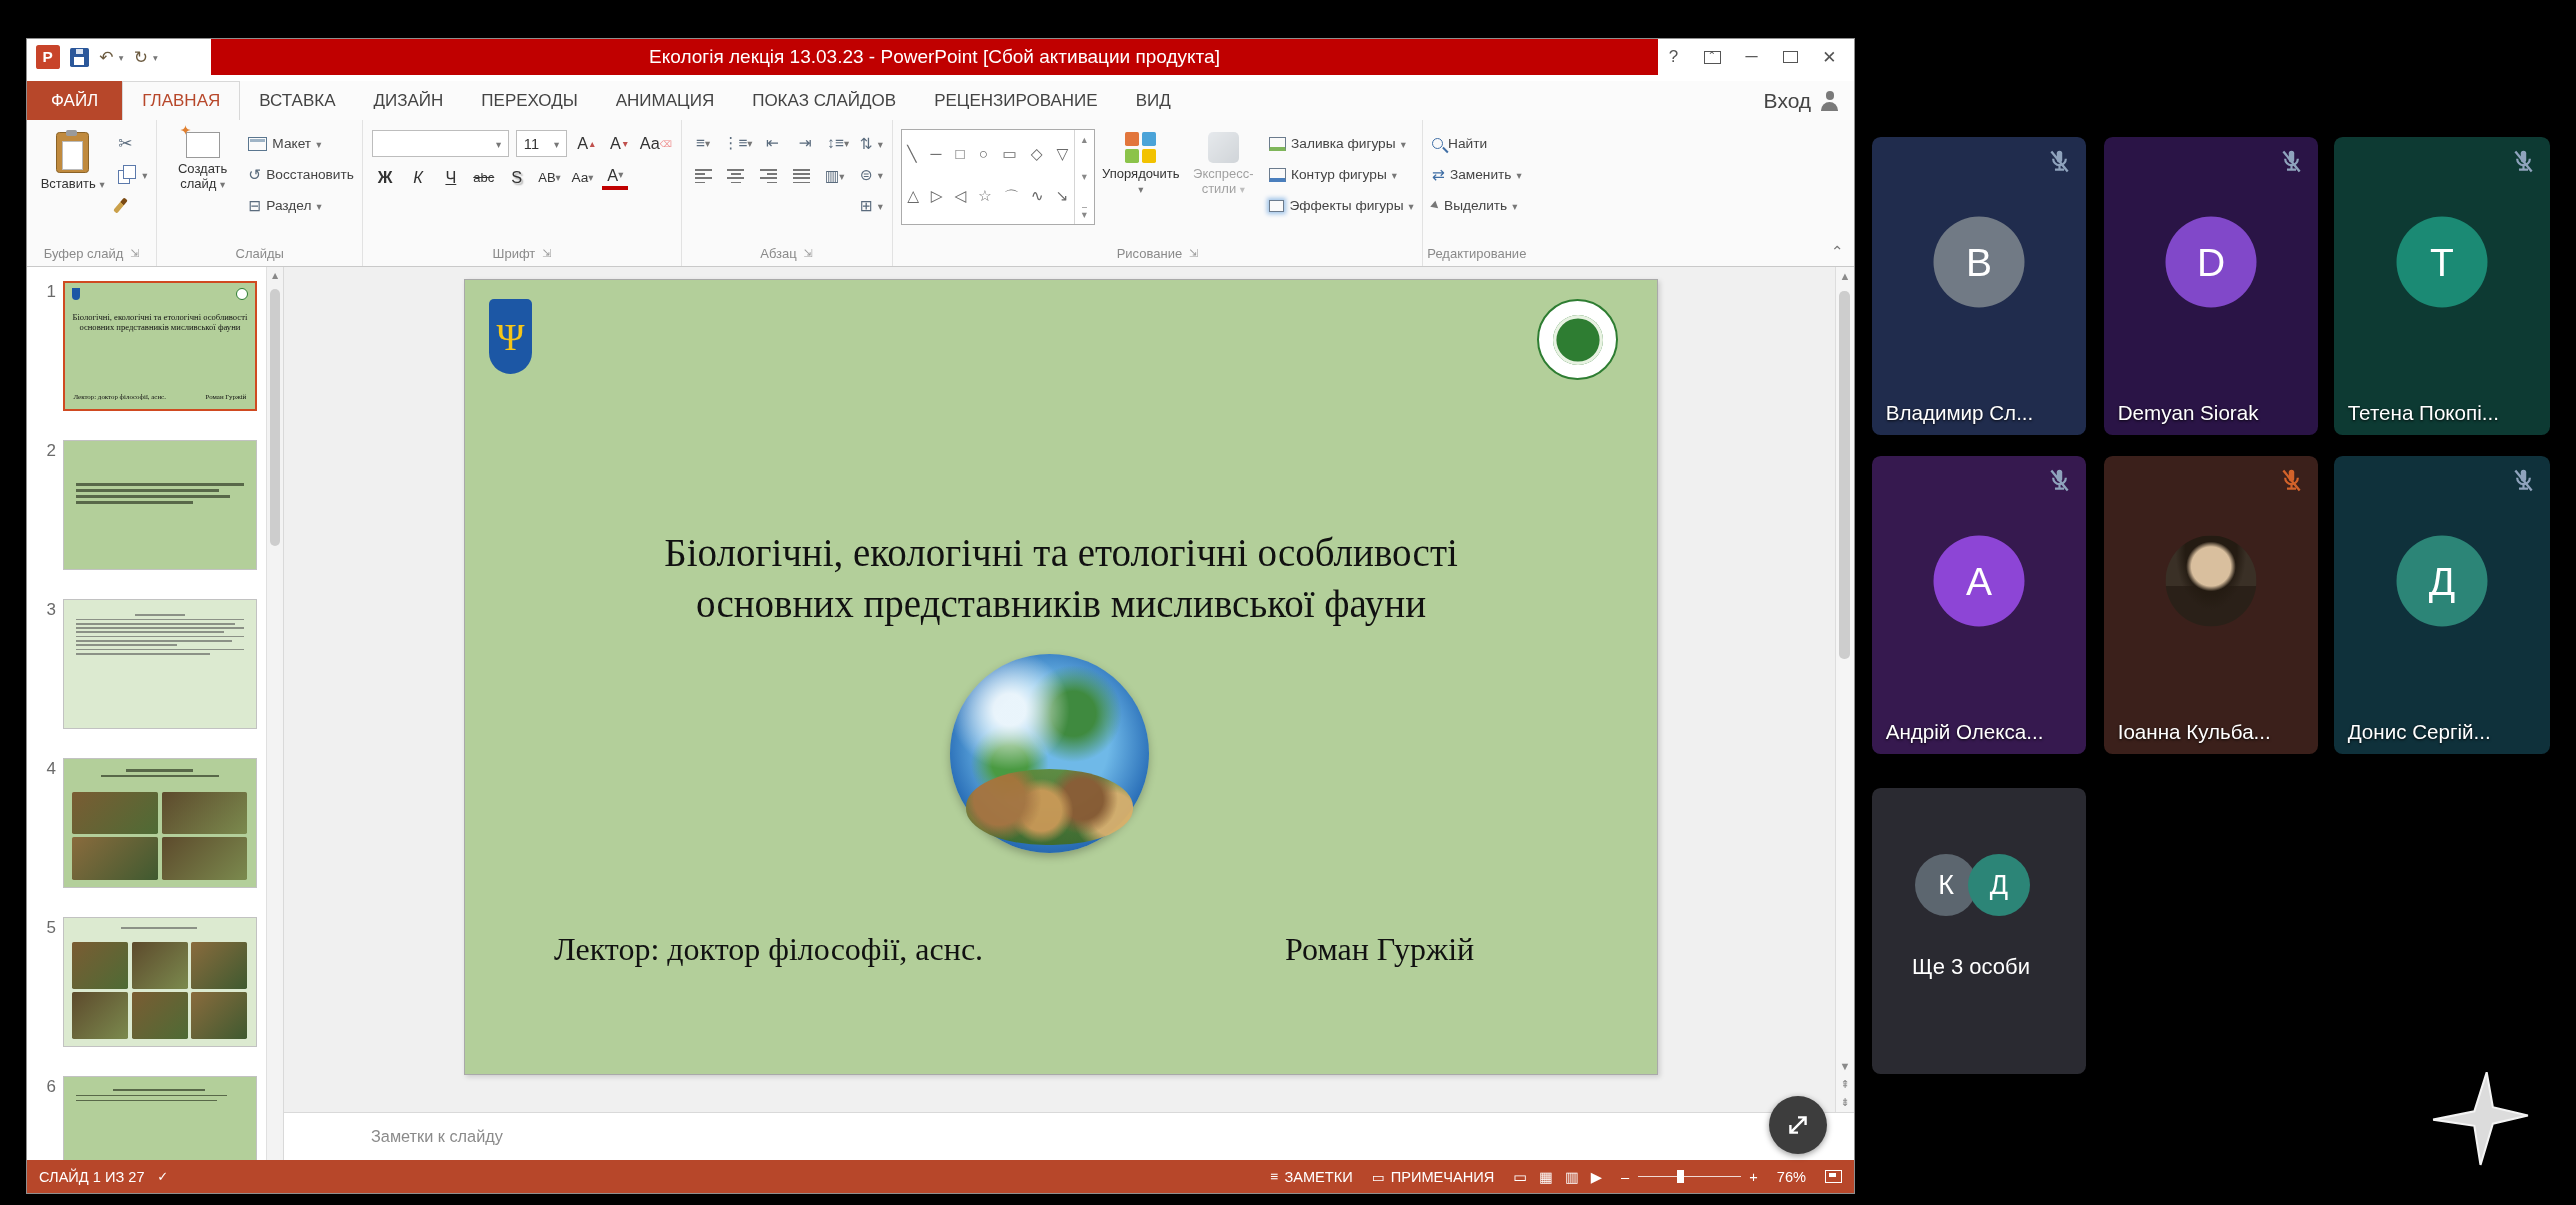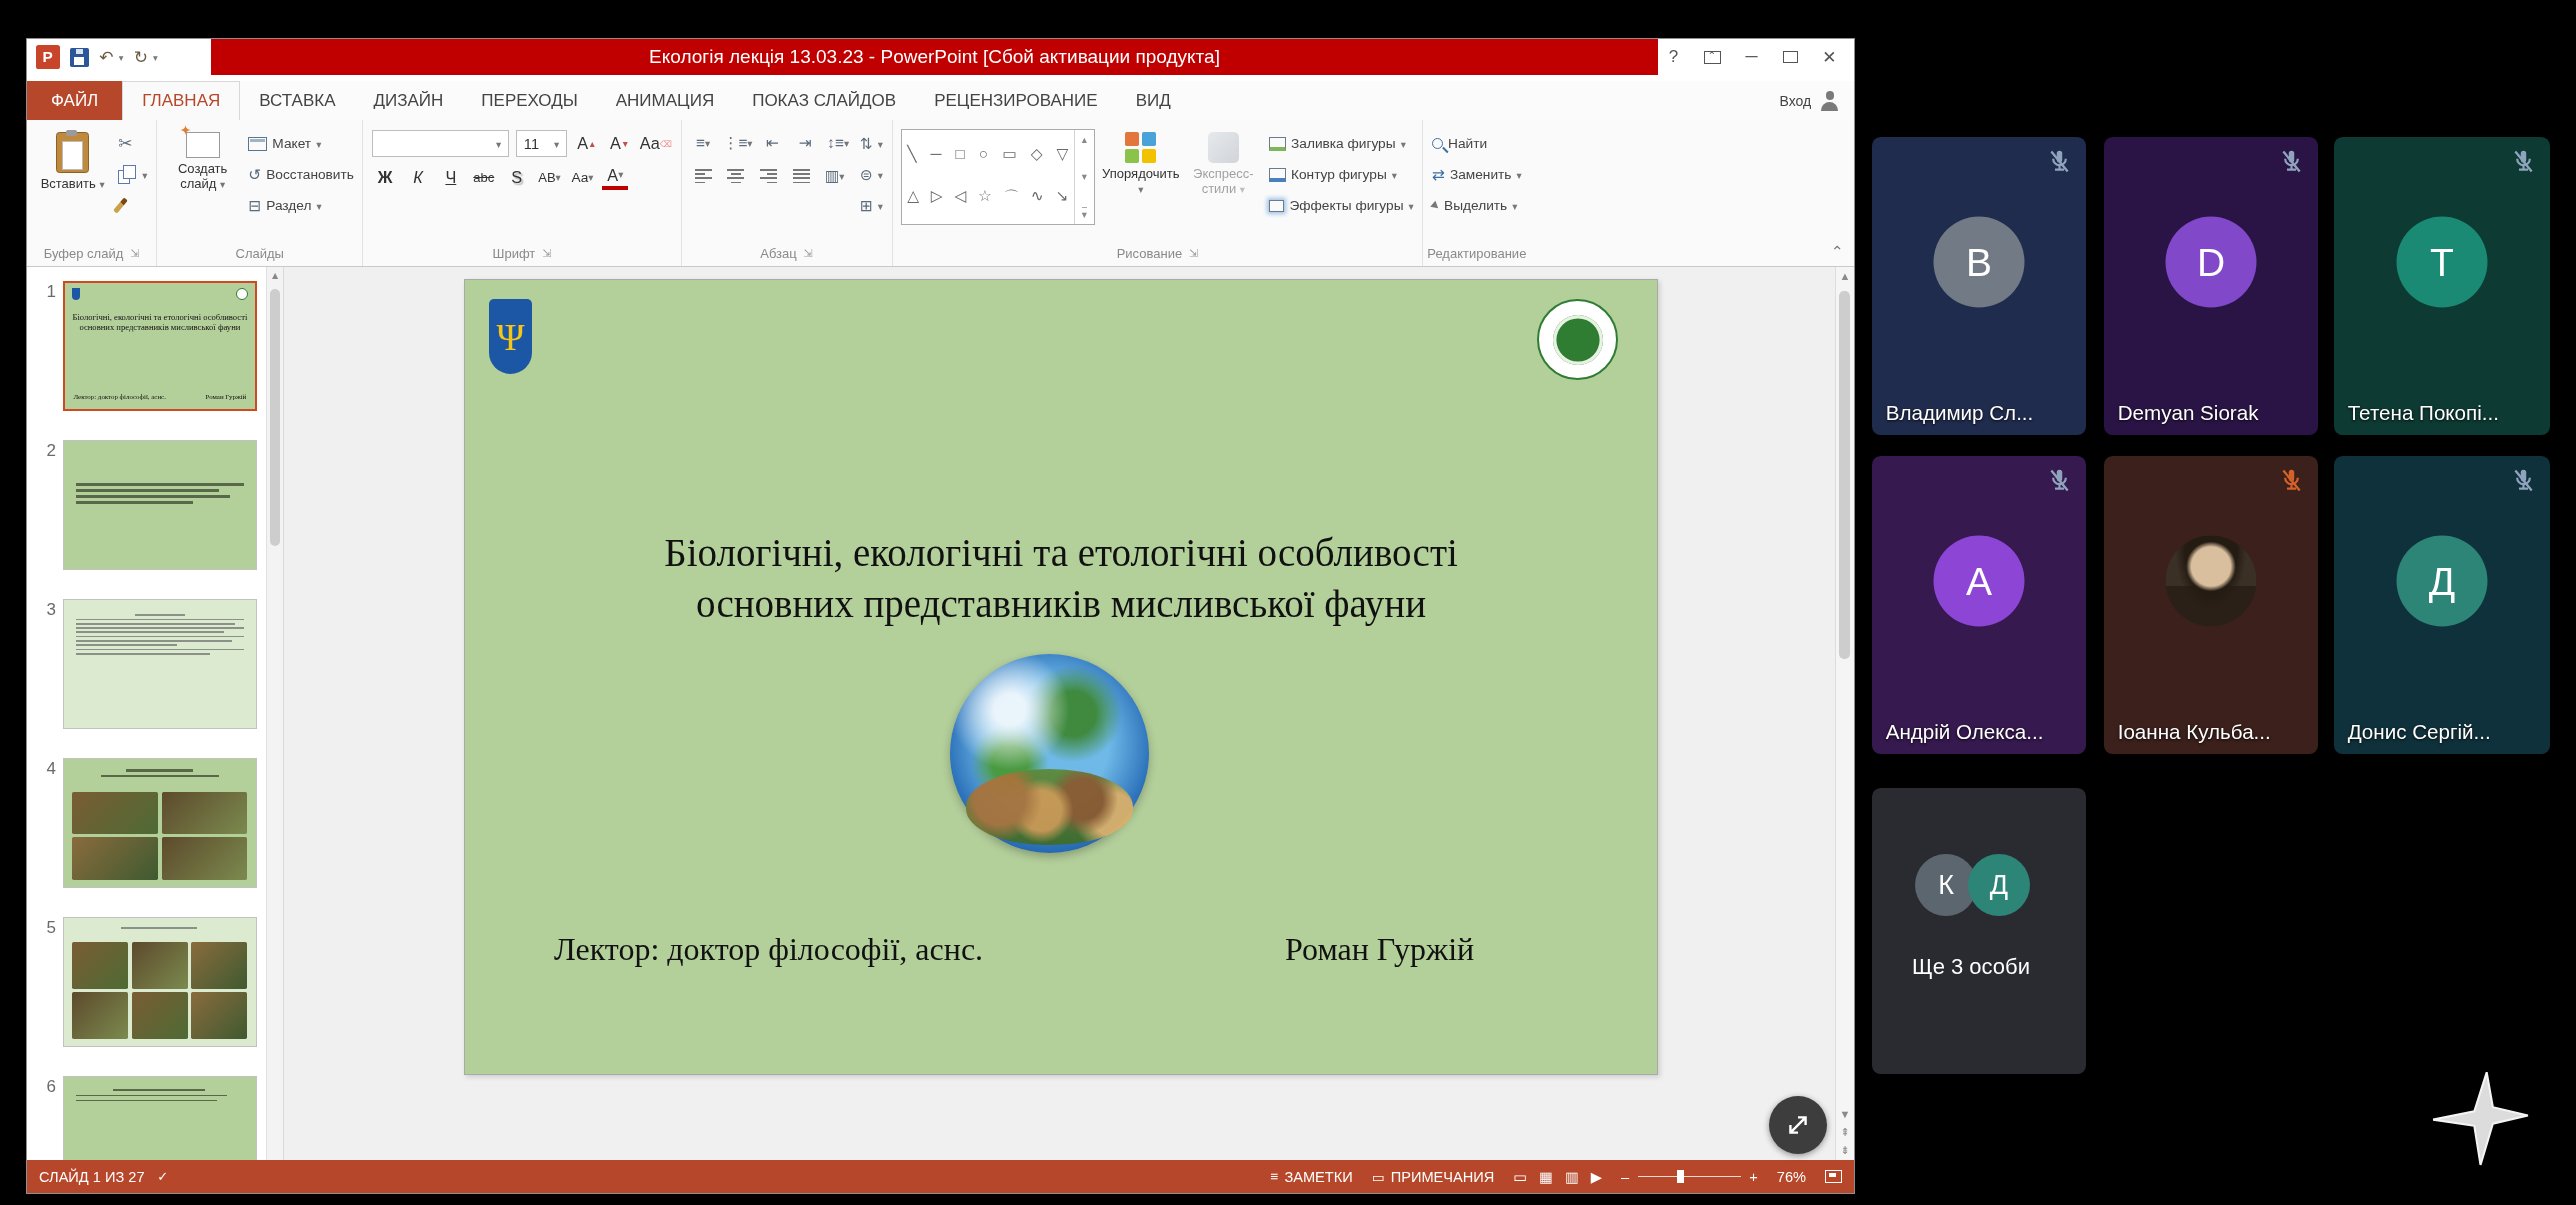--- a/index.html
+++ b/index.html
@@ -38,21 +38,21 @@
   .wc { width:39px; height:36px; display:flex; align-items:center; justify-content:center; color:#555; font-size:17px; }
   .wc-box { width:15.4px; height:12px; border:1.7px solid #555; }
   .wc-ribbonopt { width:17px; height:13px; border:1.7px solid #555; position:relative; }
   .wc-ribbonopt::after { content:"⌃"; position:absolute; left:2.6px; top:-2.6px; font-size:10.3px; color:#555; }
 
   
   .tabsrow { height:39px; background:#fbfbfb; display:flex; align-items:stretch; flex:0 0 auto; position:relative;margin-top:6px; }
   .tab { padding:0 19px; display:flex; align-items:center; font-size:17px; color:#444; }
   .tab.file { background:#b7472a; color:#fff; padding:0 24px; }
   .tab.active { background:#fafafa; color:#b7472a; border:0.9px solid #d8d8d8; border-bottom:none; }
-  .signin { margin-left:auto; display:flex; align-items:center; gap:8.6px; padding-right:13.7px; color:#444; font-size:14px; }
+  .signin { margin-left:auto; display:flex; align-items:center; gap:8.6px; padding-right:13.7px; color:#444; font-size:21px; }
   .person-icon { width:20.6px; height:20.6px; position:relative; }
   .person-icon::before { content:""; position:absolute; left:6px; top:0.9px; width:8.6px; height:8.6px; border-radius:50%; background:#7a7a7a; }
   .person-icon::after { content:""; position:absolute; left:1.7px; bottom:0; width:17px; height:8.6px; border-radius:8.6px 8.6px 0 0; background:#7a7a7a; }
 
   
   .ribbon { height:147px; background:#fafafa; border-bottom:0.9px solid #c9c9c9; display:flex; flex:0 0 auto; position:relative; }
   .rgroup { border-right:0.9px solid #e2e2e2; display:flex; flex-direction:column; position:relative; }
   .rg-body { flex:1; display:flex; padding:8.6px 8.6px 0; gap:8.6px; }
   .rg-label { height:26px; font-size:13px; color:#8a8a8a; display:flex; align-items:center; justify-content:center; gap:6.9px; }
   .launcher { font-size:11px; color:#9a9a9a; }
@@ -688,20 +688,23 @@
         <div class="vscroll">
           <span class="arr">▲</span>
           <span class="vbar"></span>
           <div class="bottom-cluster">
             <span>▼</span>
             <span>⇞</span>
             <span>⇟</span>
           </div>
         </div>
       </div>
+      <div class="notes-bar">
+        <span>Заметки к слайду</span>
+      </div>
     </div>
   </div>
 
   <div class="statusbar">
     <span>СЛАЙД 1 ИЗ 27</span>
     <span class="sb-spell">✓</span>
     <div class="sb-right">
       <span class="sb-item">
           <span class="sb-ic">≡</span>
           <span>ЗАМЕТКИ</span>

